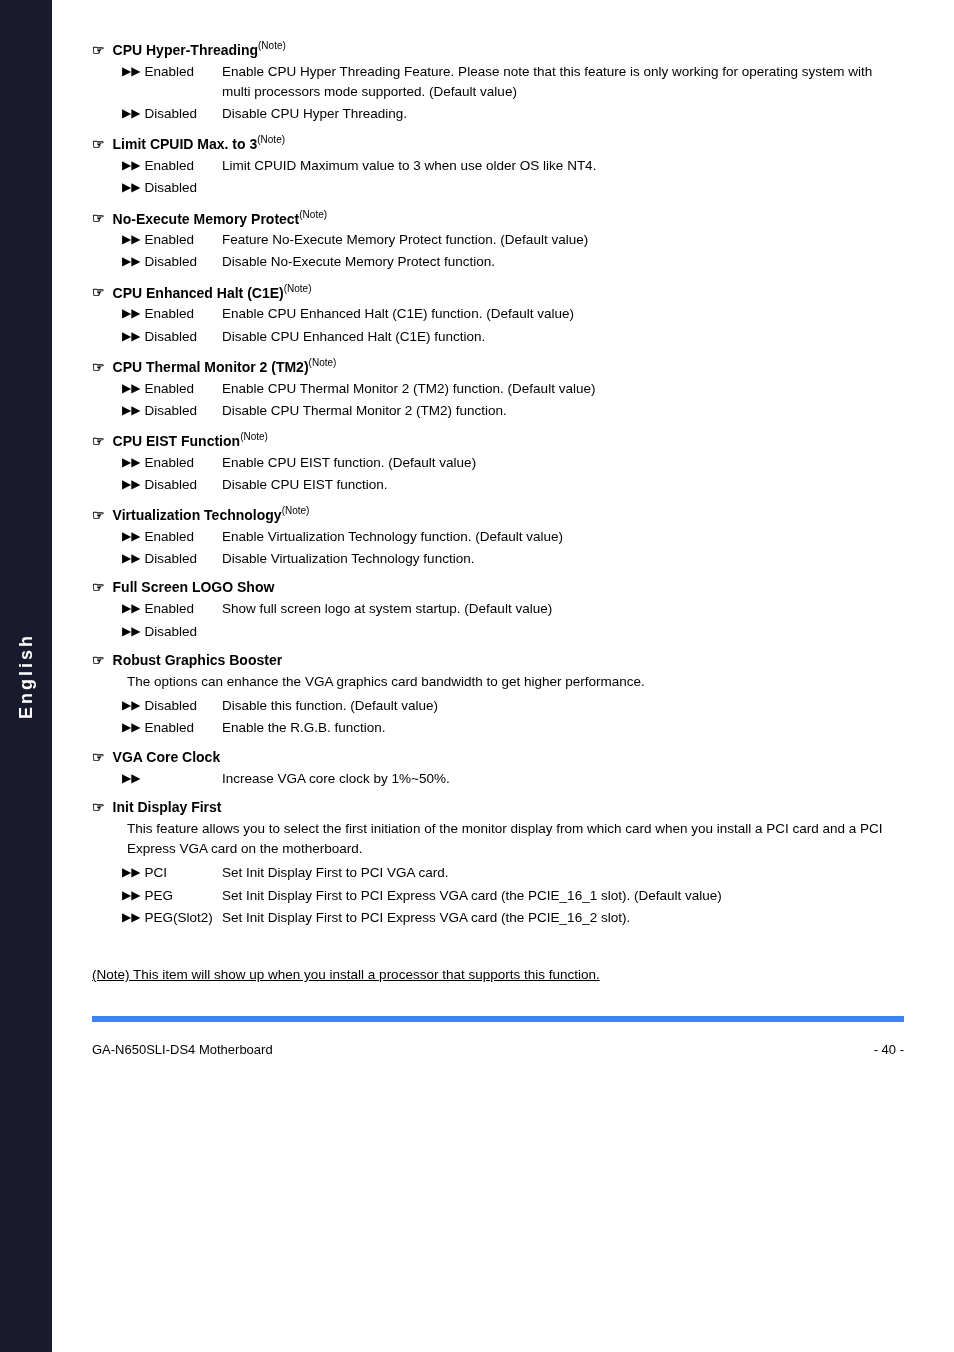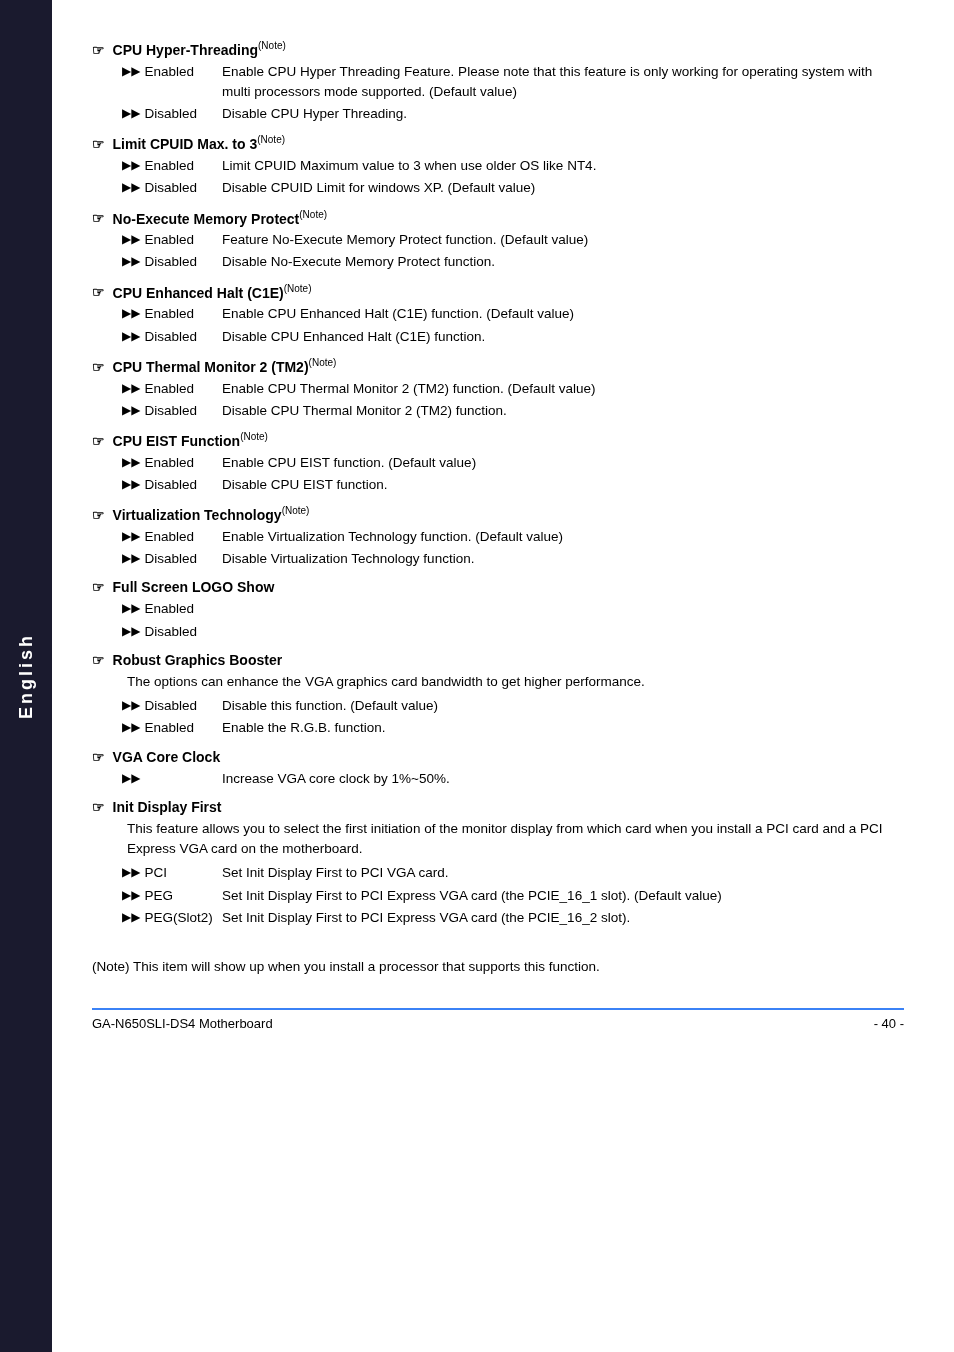--- a/index.html
+++ b/index.html
@@ -81,31 +81,32 @@
       flex: 1;
       line-height: 1.5;
     }
     .section-desc {
       margin-left: 35px;
       margin-bottom: 4px;
       font-size: 13.5px;
       line-height: 1.5;
     }
     .footer-line {
-      border-top: 2px solid #3b82f6;
+      border-top: 6px solid #3b82f6;
       margin-top: 30px;
-      padding-top: 6px;
+      padding-top: 20px;
       display: flex;
       justify-content: space-between;
       font-size: 13px;
     }
     .note-section {
-      margin-top: 28px;
+      margin-top: 36px;
       font-size: 13.5px;
       line-height: 1.6;
+      text-decoration: underline;
     }
     b { font-weight: bold; }
   </style>
 </head>
 <body>
 
 <div class="page-wrapper">
   <div class="sidebar">
     <span class="sidebar-label">English</span>
   </div>
@@ -130,21 +131,20 @@
       <div class="section-title">
         <span class="cursor-icon">☞</span>
         <span>Limit CPUID Max. to 3<sup class="note-sup">(Note)</sup></span>
       </div>
       <div class="option-row">
         <span class="option-key"><span class="arrow">▶▶</span> Enabled</span>
         <span class="option-desc">Limit CPUID Maximum value to 3 when use older OS like NT4.</span>
       </div>
       <div class="option-row">
         <span class="option-key"><span class="arrow">▶▶</span> Disabled</span>
-        <span class="option-desc">Disable CPUID Limit for windows XP. (Default value)</span>
       </div>
     </div>
 
     <div class="section">
       <div class="section-title">
         <span class="cursor-icon">☞</span>
         <span>No-Execute Memory Protect<sup class="note-sup">(Note)</sup></span>
       </div>
       <div class="option-row">
         <span class="option-key"><span class="arrow">▶▶</span> Enabled</span>
@@ -216,20 +216,21 @@
       </div>
     </div>
 
     <div class="section">
       <div class="section-title">
         <span class="cursor-icon">☞</span>
         <span>Full Screen LOGO Show</span>
       </div>
       <div class="option-row">
         <span class="option-key"><span class="arrow">▶▶</span> Enabled</span>
+        <span class="option-desc">Show full screen logo at system startup. (Default value)</span>
       </div>
       <div class="option-row">
         <span class="option-key"><span class="arrow">▶▶</span> Disabled</span>
       </div>
     </div>
 
     <div class="section">
       <div class="section-title">
         <span class="cursor-icon">☞</span>
         <span>Robust Graphics Booster</span>

